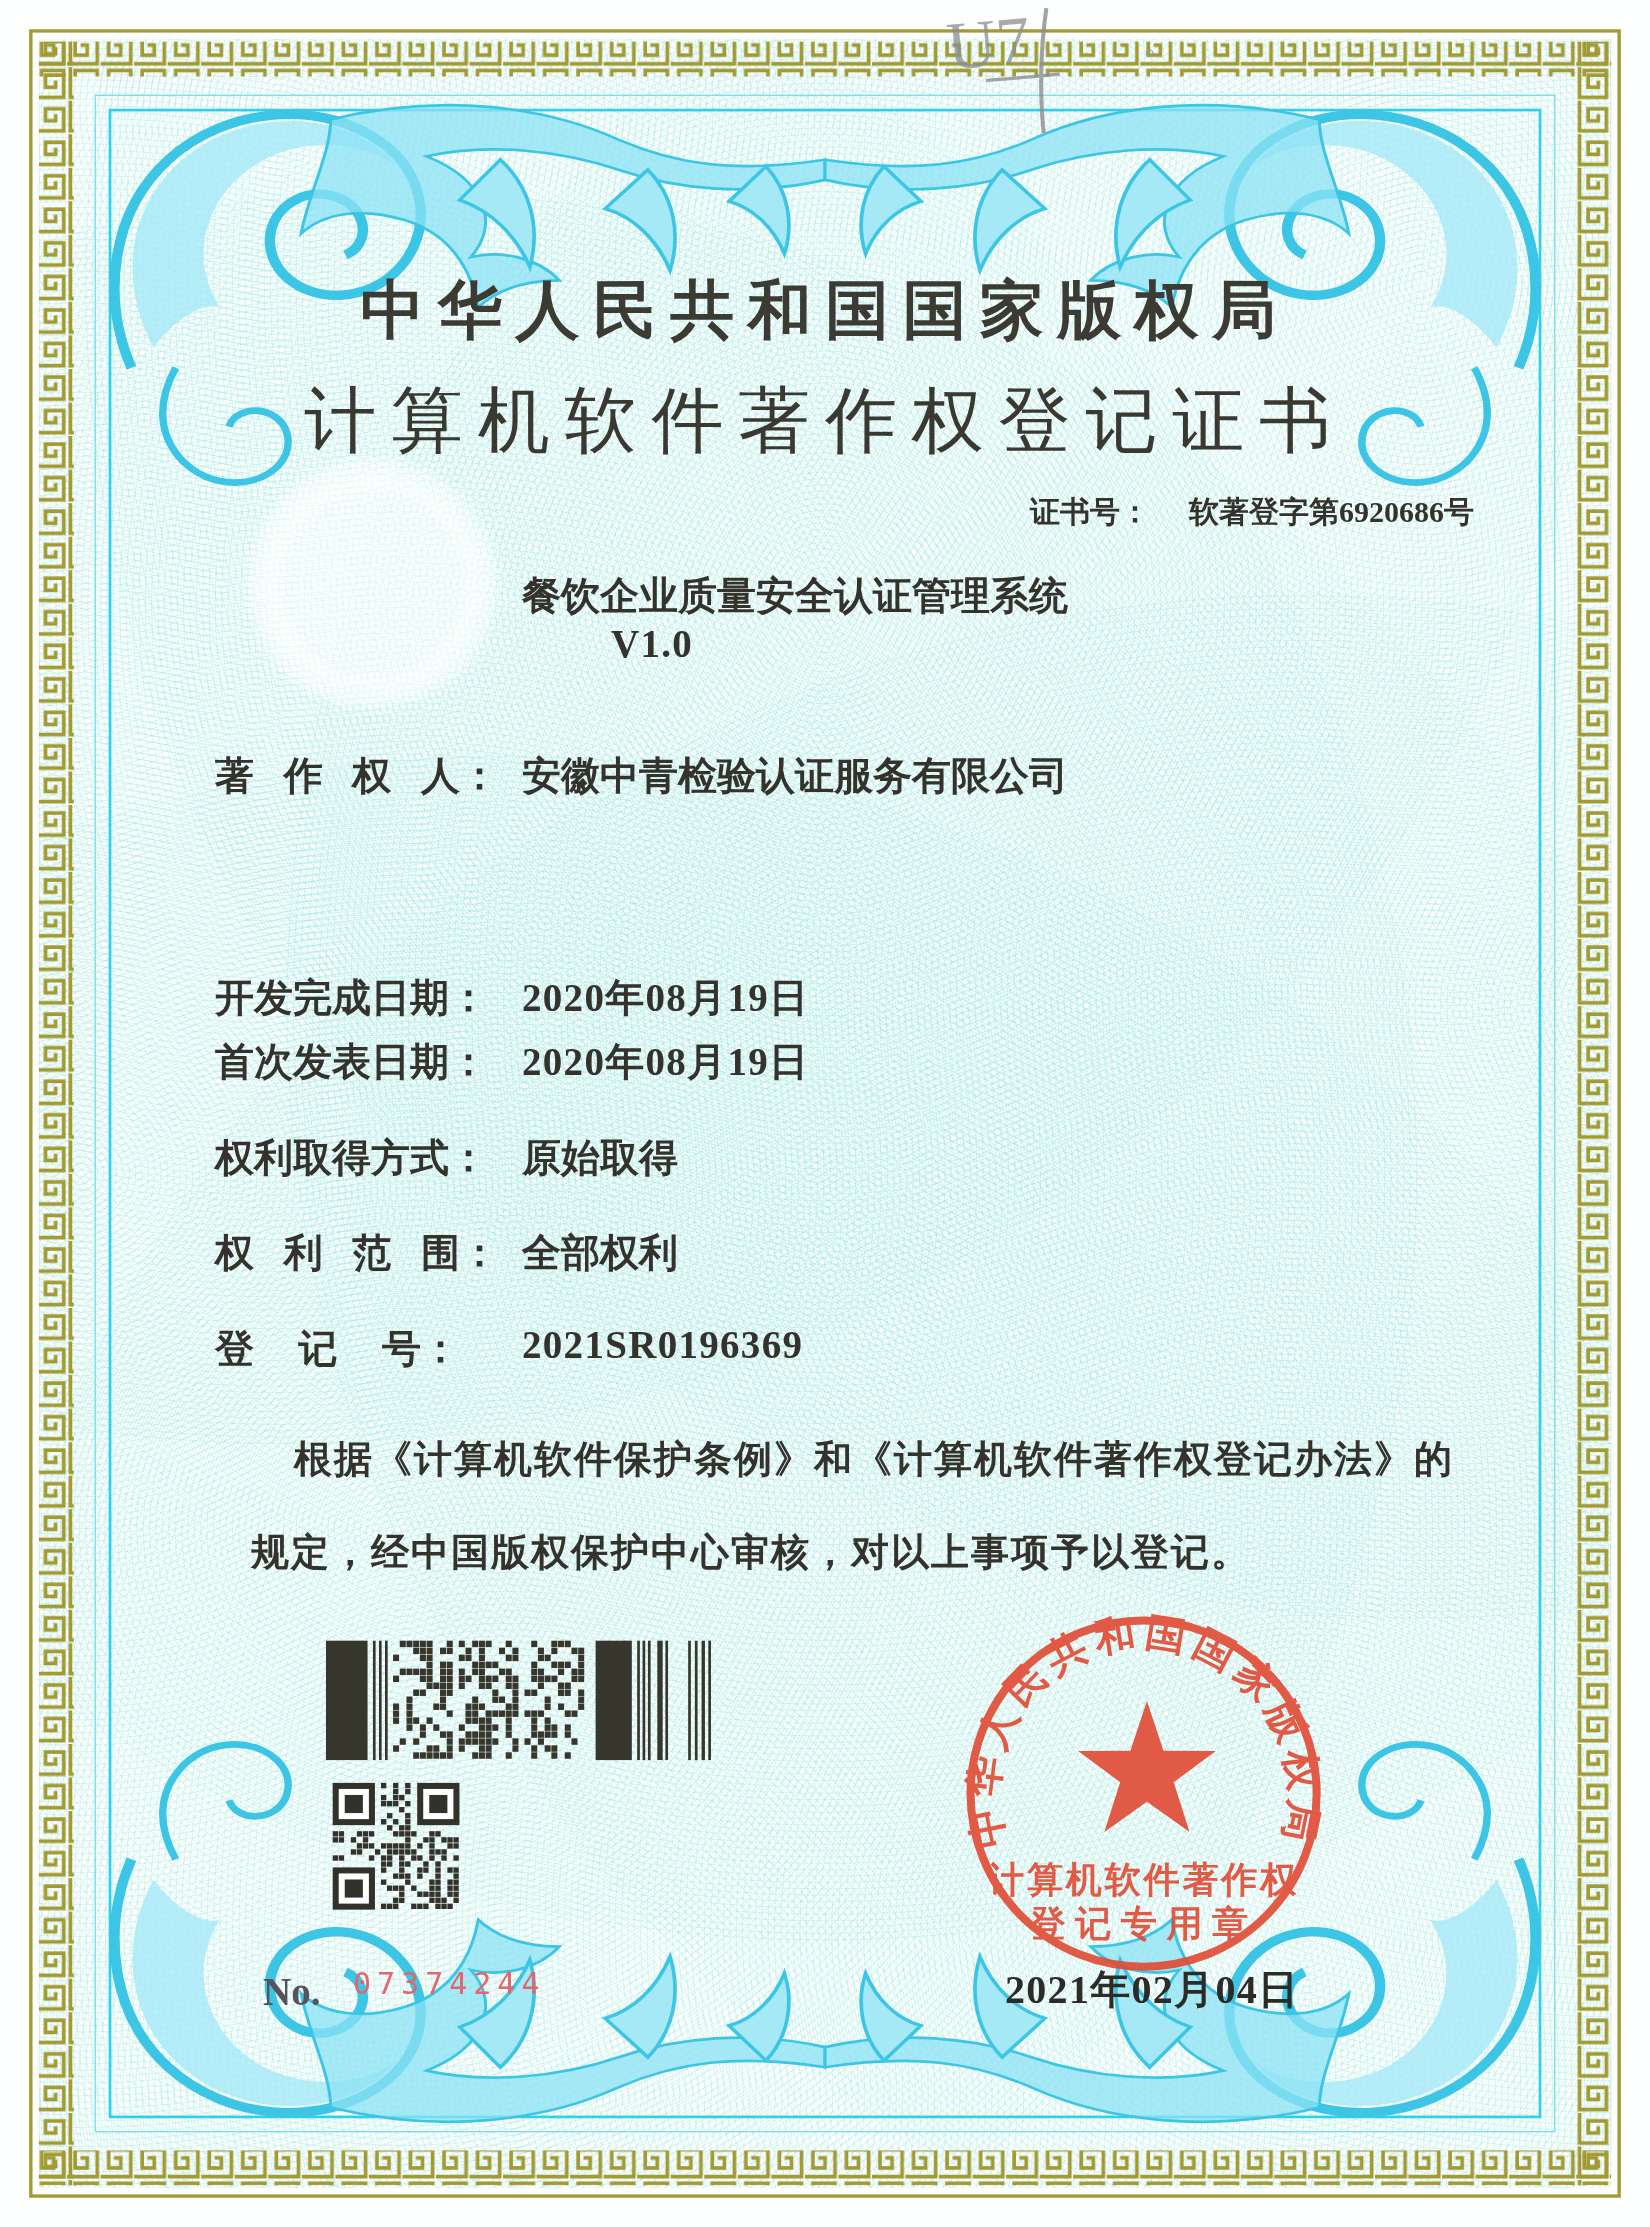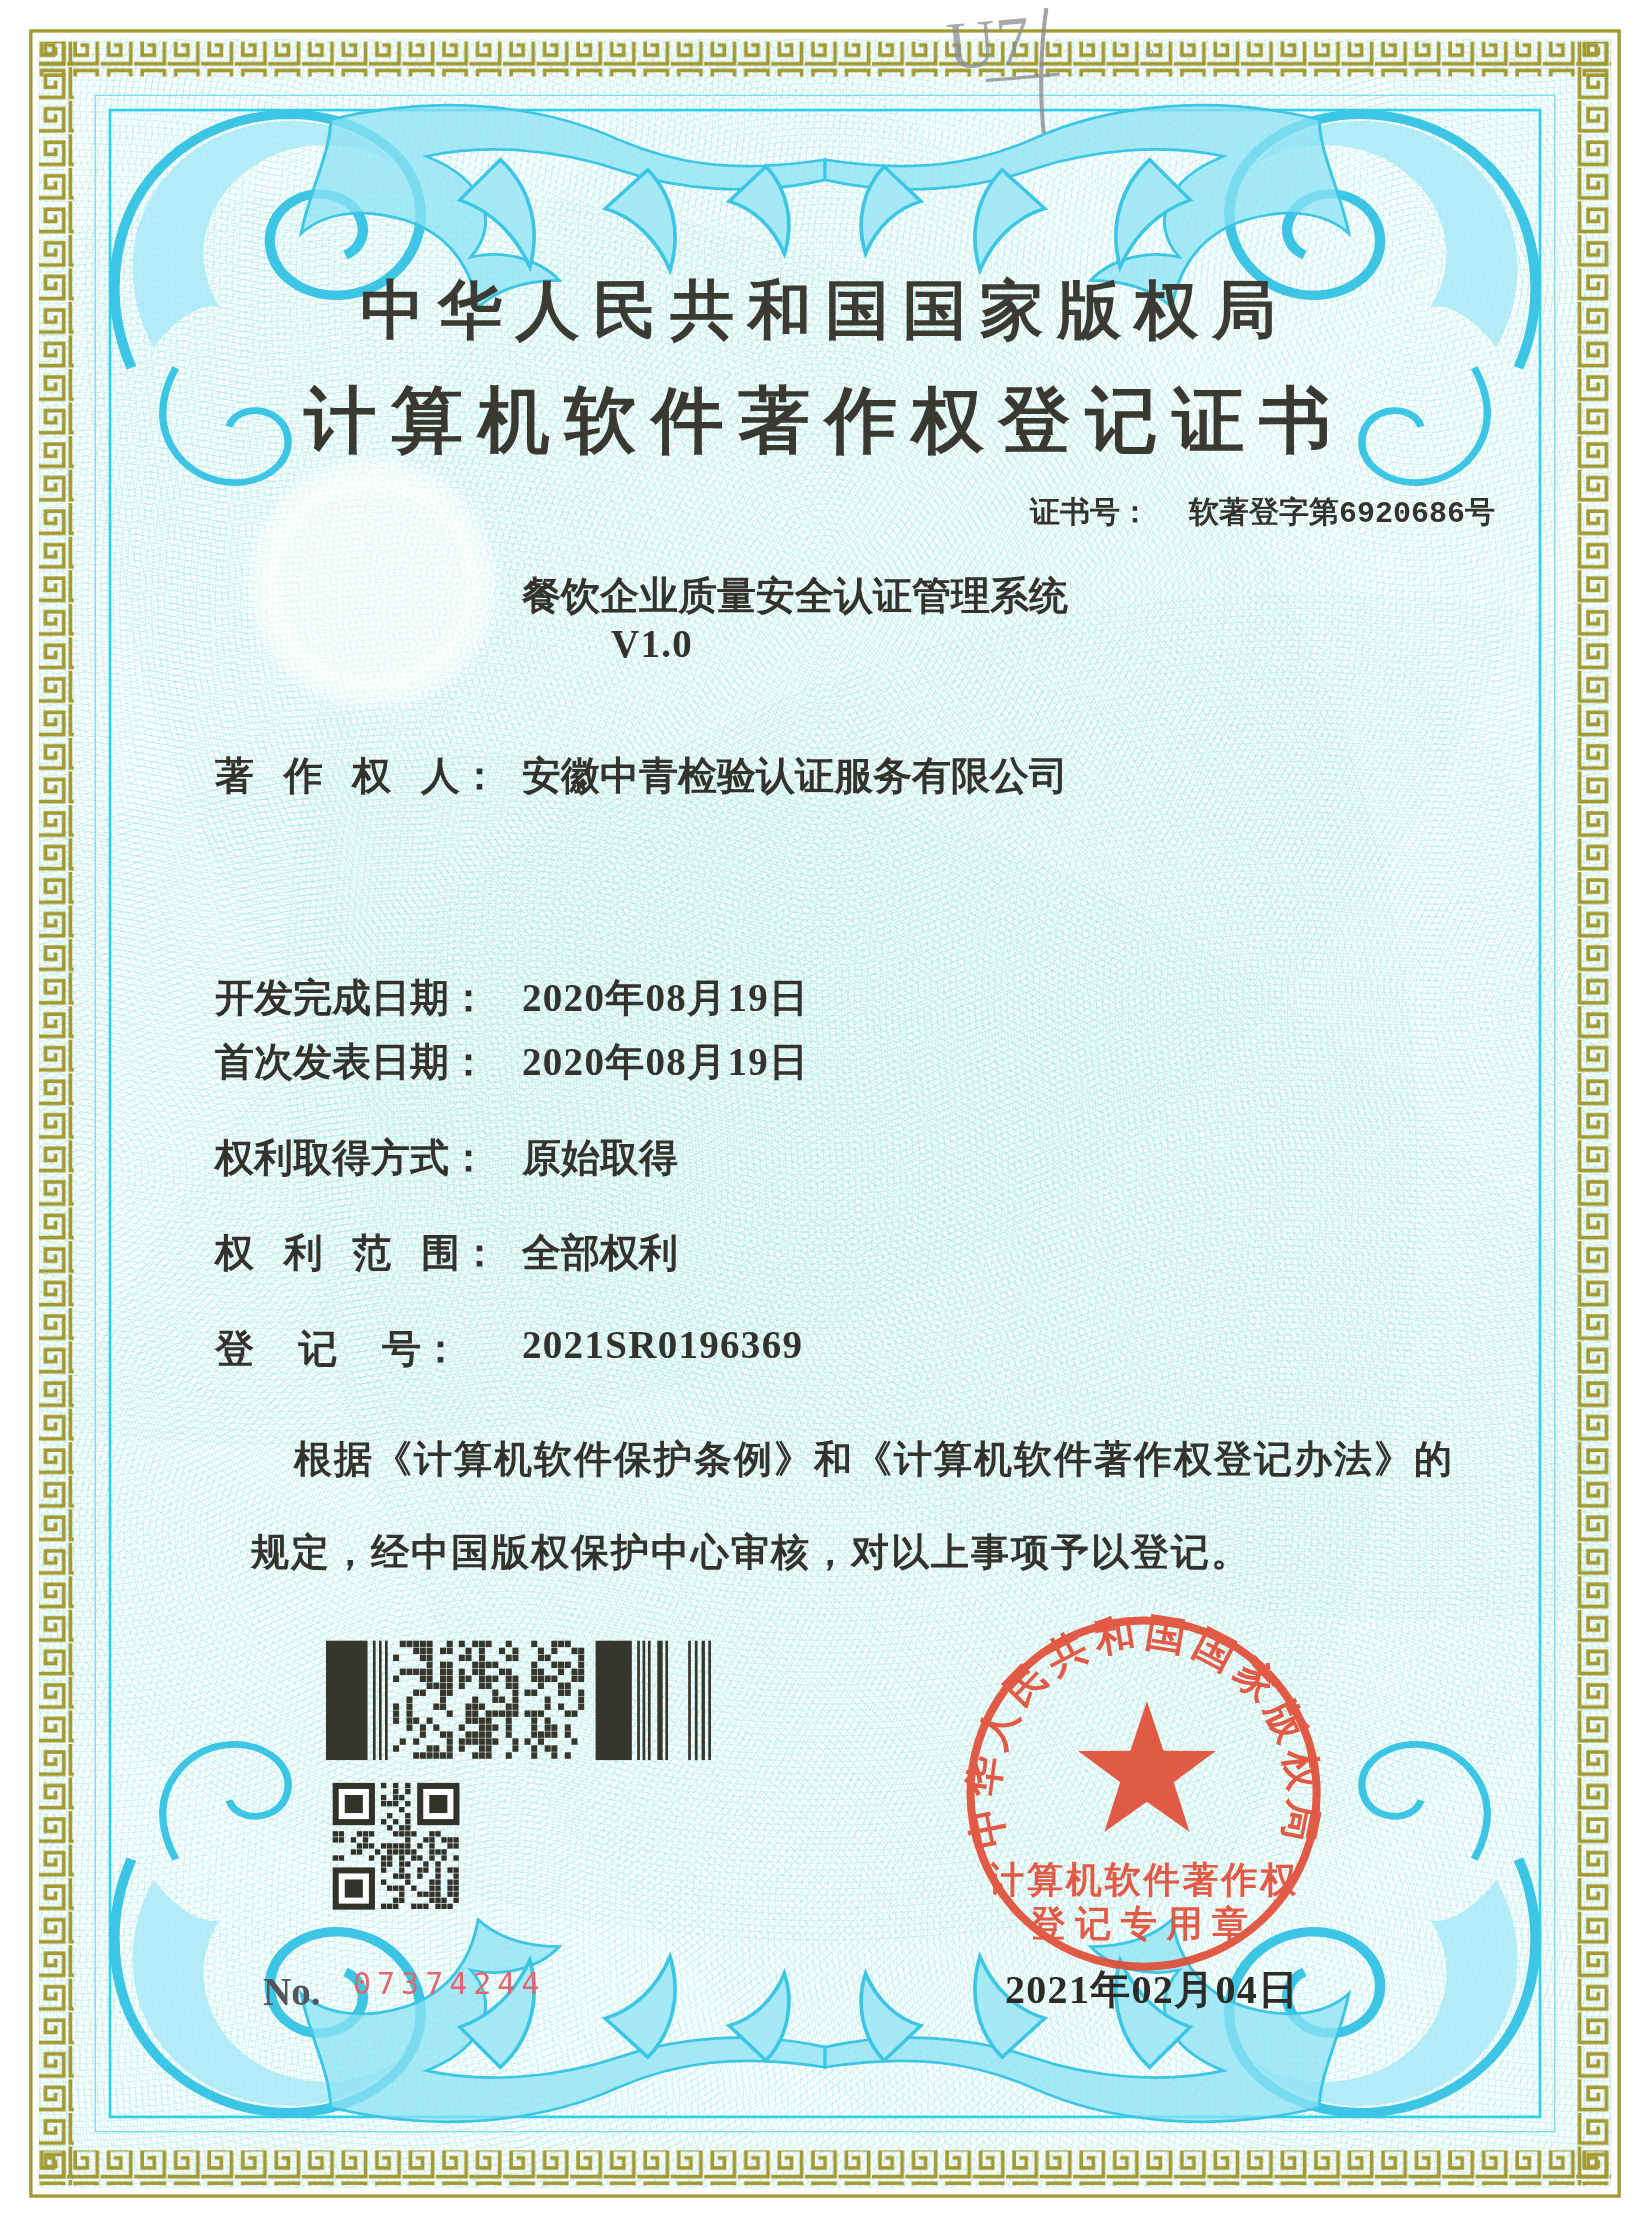--- a/index.html
+++ b/index.html
@@ -6,25 +6,25 @@
   .page{
     position:relative;width:1650px;height:2227px;overflow:hidden;
     background:#fcfffe;
     font-family:"Liberation Sans",sans-serif;
     color:#31302b;
   }
   .deco{position:absolute;left:0;top:0;width:1650px;height:2227px;}
   .abs{position:absolute;white-space:pre;}
   .title1{left:0;right:0;top:267px;text-align:center;font-size:64px;font-weight:800;
           letter-spacing:13.4px;color:#3c3b33;}
-  .title2{left:0;right:0;top:373px;text-align:center;font-size:72px;font-weight:700;
+  .title2{left:0;right:0;top:373px;text-align:center;font-size:72px;font-weight:400;
           letter-spacing:14.8px;color:#3a3931;}
   .certno{top:492px;left:1030px;font-size:30px;font-weight:700;color:#33322c;}
   .certno .gap{display:inline-block;width:39px;}
-  .certno .v{font-family:Liberation Mono, monospace;margin-top:32px;}
+  .certno .v{font-family:Liberation Serif, serif;margin-top:32px;}
   .lab{left:215px;font-size:39px;font-weight:700;word-spacing:4px;color:#33322c;}
   .val{left:522px;font-size:39px;font-weight:700;color:#33322c;}
   .val.num{font-family:"Liberation Serif",serif;letter-spacing:1.3px;}
   .r1{top:569px}.r1b{top:621px;left:611px}.r2{top:749px}
   .r3{top:971px}.r4{top:1035px}.r5{top:1131px}.r6{top:1226px}.r7{top:1322px}
   .stmt{font-family:"Liberation Serif",serif;font-size:38px;font-weight:700;
         letter-spacing:2px;color:#33322c;}
   .stmt1{top:1434px;left:294px;}
   .stmt2{top:1527px;left:215px;margin-left:36px;}
   .serial-label{top:1969px;left:263px;font-size:39px;font-weight:600;

